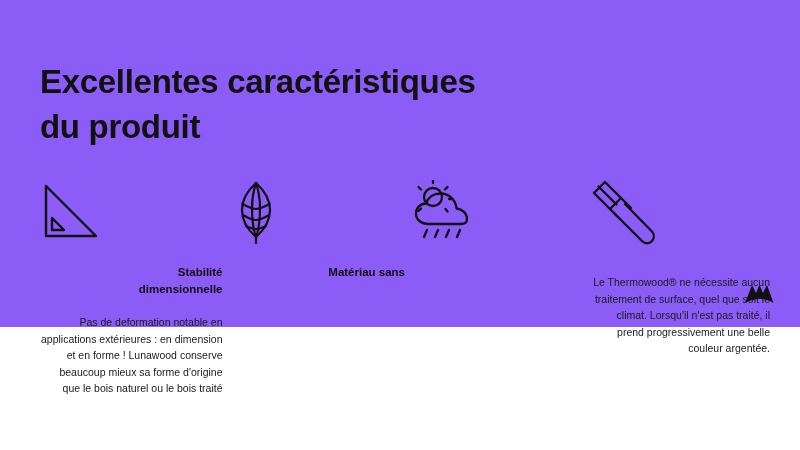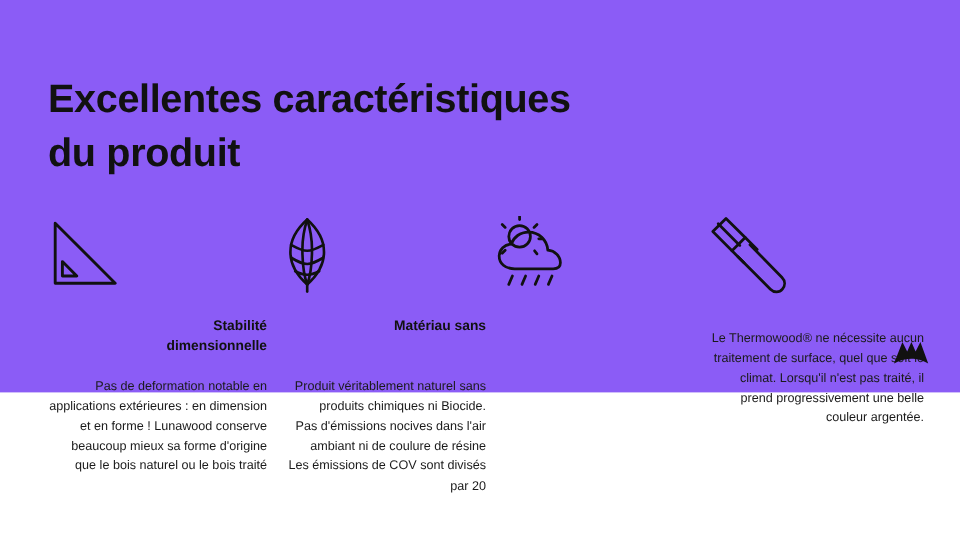--- a/index.html
+++ b/index.html
@@ -108,23 +108,20 @@
           <path d="M33 3 C23 12 19 22 19 30 C19 42 25 50 33 57 C41 50 47 42 47 30 C47 22 43 12 33 3 Z"></path>
           <path d="M33 3 C30 12 29 20 29 28 C29 40 30 49 33 57"></path>
           <path d="M33 3 C36 12 37 20 37 28 C37 40 36 49 33 57"></path>
           <path d="M19.5 24 C25 27 29 29 33 29 C37 29 41 27 46.5 24"></path>
           <path d="M20 35 C25 38 29 40 33 40 C37 40 41 38 46 35"></path>
           <path d="M23 46 C27 48 30 49 33 49 C36 49 39 48 43 46"></path>
           <path d="M33 57 L33 63"></path>
         </svg>
       </div>
       <div class="col-heading">Matériau sans</div>
-      <div class="col-body">Produit véritablement naturel sans produits chimiques ni Biocide.
-Pas d'émissions nocives dans l'air ambiant ni de coulure de résine
-Les émissions de COV sont divisés par 20</div>
     </div>
 
     <div class="col">
       <div class="icon-wrap">
         <svg width="80" height="66" viewBox="0 0 80 66" fill="none" stroke="#111111" stroke-width="2.3" stroke-linejoin="round" stroke-linecap="round">
           <circle cx="28" cy="17" r="9"></circle>
           <path d="M28 3 L28 0.5"></path>
           <path d="M40 9.5 L42.5 7"></path>
           <path d="M44 19 L47 19"></path>
           <path d="M16 9.5 L13.5 7"></path>

